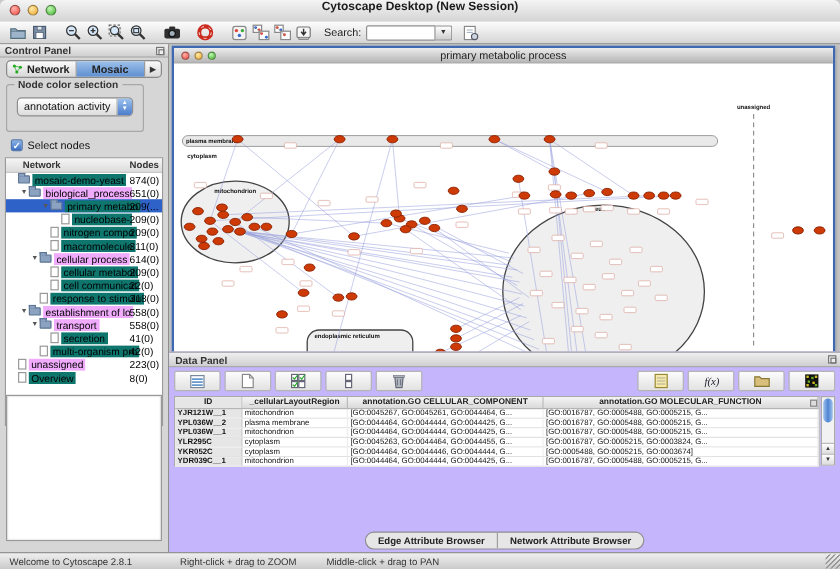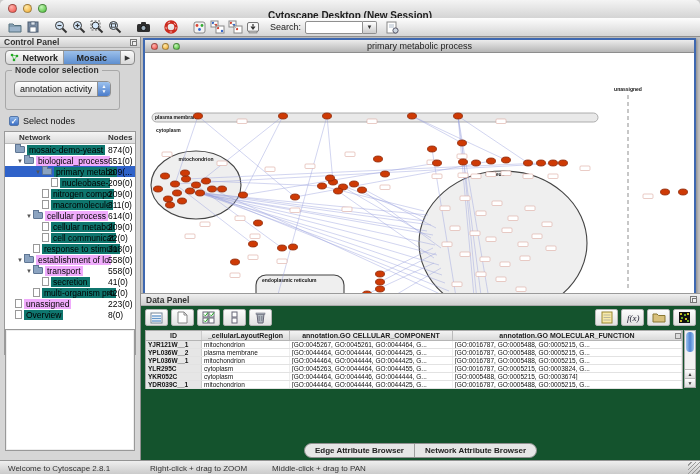--- a/index.html
+++ b/index.html
@@ -1,42 +1,42 @@
 <!DOCTYPE html>
 <html><head>
 <meta charset="utf-8">
 <style>
 *{box-sizing:border-box;margin:0;padding:0}
 html,body{width:700px;height:474px;overflow:hidden}
 body{font-family:"Liberation Sans",sans-serif;background:#c9c9c9;position:relative;font-size:9px;color:#111}
 .screen{position:absolute;inset:0;width:700px;height:474px;background:#c9c9c9}
 
 
-.titlebar{position:absolute;left:0;top:0;right:0;height:32px;background:linear-gradient(#f4f4f4,#bdbdbd);border-bottom:1px solid #7f7f7f;border-radius:5px 5px 0 0;display:flex;align-items:center}
+.titlebar{position:absolute;left:0;top:0;right:0;height:32px;background:linear-gradient(#f4f4f4,#bdbdbd);border-bottom:1px solid #7f7f7f;border-radius:5px 5px 0 0;display:flex;}
 .lights{position:absolute;left:8px;top:4px;display:flex;gap:6px}
 .light{width:9px;height:9px;border-radius:50%;border:1px solid rgba(0,0,0,.35)}
 .l-red{background:radial-gradient(circle at 35% 30%,#ffb3ad,#ef4c43)}
 .l-yellow{background:radial-gradient(circle at 35% 30%,#ffe9a8,#f0a92e)}
 .l-green{background:radial-gradient(circle at 35% 30%,#c4f7b6,#43b82f)}
 .apptitle{flex:1;text-align:center;font-weight:bold;font-size:10px;color:#1c1c1c}
 
 
 .toolbar{position:absolute;left:0;top:18px;right:0;height:19px;background:linear-gradient(#fdfdfd,#d5d5d5);border-bottom:1px solid #8f8f8f;display:flex;align-items:center;padding:0 6px}
 .tbtn{width:18px;height:16px;display:flex;align-items:center;justify-content:center;flex:0 0 auto}
 .tgap{width:10px;flex:0 0 auto}
 .searchlbl{margin:0 4px 0 8px;font-size:9px;color:#222}
 .searchbox{width:58px;height:13px;border:1px solid #8f8f8f;background:#fff;border-radius:2px 0 0 2px;font-size:9px;padding:0 2px}
 .searchdrop{width:14px;height:13px;border:1px solid #8f8f8f;border-left:none;background:linear-gradient(#fff,#ccc);font-size:6px;display:flex;align-items:center;justify-content:center;color:#333;border-radius:0 2px 2px 0}
 
 
 .main{position:absolute;left:0;top:37px;right:0;bottom:14px;display:flex}
 .cpanel{width:141px;background:#d6d6d6;border-right:1px solid #8f8f8f;position:relative;flex:0 0 auto}
 .rightcol{flex:1;display:flex;flex-direction:column;min-width:0}
 .desktop{height:256px;position:relative;background:#c4c4c4;overflow:hidden}
-.datapanel{flex:1;position:relative;background:#14532d;border-top:1px solid #9a9a9a}
+.datapanel{flex:1;position:relative;background:#c4b5fd;border-top:1px solid #9a9a9a}
 
 
 .cp-head{position:absolute;left:0;top:0;right:0;height:11px;background:linear-gradient(#efefef,#cfcfcf);border-bottom:1px solid #aaa;font-size:8.5px;font-weight:bold;color:#333;padding-left:4px;line-height:11px}
 .floatico{position:absolute;right:3px;top:2px;width:7px;height:7px;border:1px solid #777;background:#eee}
 .floatico:before{content:'';position:absolute;left:1px;top:1px;width:3px;height:3px;border:1px solid #777}
 .cp-tabs{position:absolute;left:5px;top:13px;right:5px;height:15px;display:flex;border:1px solid #8a8a8a;border-radius:4px;overflow:hidden;background:linear-gradient(#fbfbfb,#d8d8d8)}
 .cp-tab{flex:1;display:flex;align-items:center;justify-content:center;font-size:9px;font-weight:bold;gap:3px;border-right:1px solid #9a9a9a;color:#222}
 .cp-tab.on{background:linear-gradient(#9cc0ea,#5e8fd0)}
 .cp-tabmore{width:13px;display:flex;align-items:center;justify-content:center;font-size:7px;color:#333}
 .groupbox{position:absolute;left:5px;top:33px;right:20px;height:40px;border:1px solid #a8a8a8;border-radius:3px}
@@ -86,21 +86,21 @@
 
 .slivers{position:absolute;left:2px;right:0;top:300px;height:14px}
 .sliver{position:absolute;top:0;height:100%}
 .spreview{background:linear-gradient(#f7f7f7,#e3e3e3);border:1px solid #adadad;border-bottom:none}
 .sblue{background:linear-gradient(#6f97d2,#3e68b0);border:1px solid #2d4f8c;border-bottom:none}
 .sbluebar{background:linear-gradient(#5d87c8,#3e68b0);border:1px solid #2d4f8c;border-bottom:none}
 
 
 .dp-head{position:absolute;left:0;top:0;right:0;height:12px;background:linear-gradient(#efefef,#cfcfcf);border-bottom:1px solid #aaa;font-size:8.5px;font-weight:bold;color:#333;padding-left:5px;line-height:12px}
 .dp-toolbar{position:absolute;left:4px;top:13px;right:4px;height:21px;display:flex;align-items:center;gap:3px}
-.dbtn{width:23px;height:17px;border:1px solid #b5b5b5;border-radius:2px;background:linear-gradient(#fcfcfc,#e2e2e2);display:flex;align-items:center;justify-content:center;flex:0 0 auto}
+.dbtn{width:39px;height:17px;border:1px solid #b5b5b5;border-radius:2px;background:linear-gradient(#fcfcfc,#e2e2e2);display:flex;align-items:center;justify-content:center;flex:0 0 auto}
 .dp-spacer{flex:1}
 .dp-table{position:absolute;left:4px;top:36px;right:17px;background:#fff;border:1px solid #aaa;border-bottom:none}
 .dhrow{display:flex;height:10px;background:linear-gradient(#f4f4f4,#dadada);border-bottom:1px solid #b5b5b5;position:relative}
 .dhcell{font-size:7px;font-weight:bold;color:#222;text-align:center;border-right:1px solid #bbb;line-height:10px;overflow:hidden;white-space:nowrap}
 .drow{display:flex;height:8px;border-bottom:1px solid #e2e2e2;background:#fff}
 .dcell{font-size:6.5px;line-height:8px;white-space:nowrap;overflow:hidden;border-right:1px solid #eee;padding-left:2px}
 .c0{width:56px;background:#e6e6e6;font-weight:bold;border-right:1px solid #ccc}
 .c1{width:88px}
 .c2{width:163px}
 .c3{flex:1}

